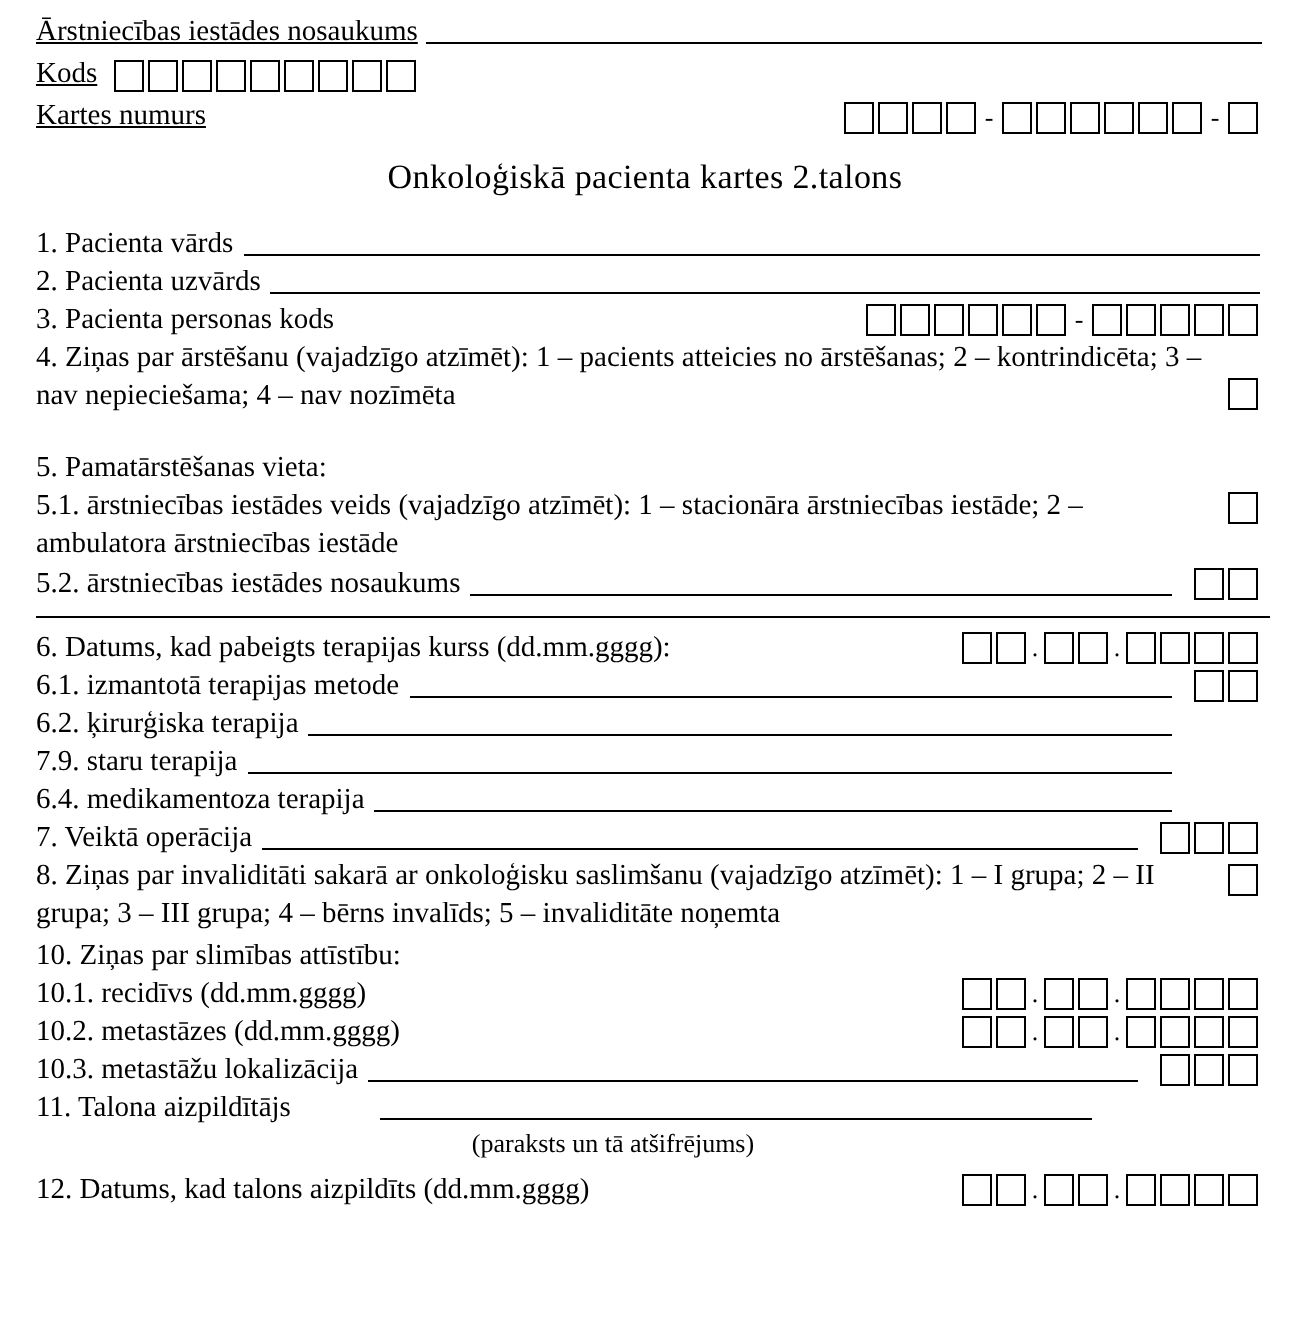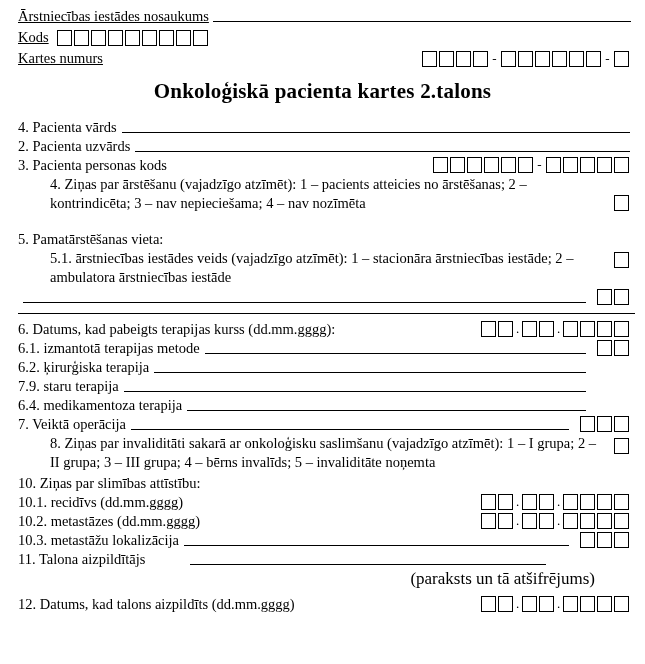--- a/index.html
+++ b/index.html
@@ -67,22 +67,22 @@
     font-size: 13px;
     line-height: 16px;
   }
   
   .hdr {
     padding: 6px 10px 0 18px;
   }
   .hdr .row { margin-bottom: 4px; }
   .title {
     text-align: center;
-    font-weight: bold;
-    font-size: 21px;
+    font-weight: normal;
+    font-size: 17px;
     margin: 12px 0 14px 0;
     letter-spacing: 0.2px;
   }
   .body {
     padding: 0 10px 0 18px;
   }
   .item {
     display: flex;
     align-items: flex-end;
     margin-bottom: 1px;
@@ -95,38 +95,37 @@
   }
   .wrapitem .boxabs {
     position: absolute;
     right: 0;
   }
   .sep {
     border-top: 1px solid #000;
     margin: 7px 0 6px 0;
   }
   .tiny {
-    text-align: right;
-    font-size: 17px;
+    text-align: center;
+    font-size: 13px;
   }
   .spacer { flex: 1 1 auto; }
   .boxes-right {
     margin-left: 6px;
     flex: 0 0 auto;
     padding-bottom: 1px;
   }
   .ruleline {
     flex: 1 1 auto;
     border-bottom: 1px solid #000;
     height: 14px;
     margin: 0 5px 3px 5px;
   }
   .multi {
     line-height: 1.33;
-    margin-left: 32px;
   }
 </style>
 </head>
 <body>
 
 <div class="page">
 
   <div class="hdr">
 
     <div class="row">
@@ -170,21 +169,21 @@
       <span style="width:6px;"></span>
     </div>
 
   </div>
 
   <div class="title">Onkoloģiskā pacienta kartes 2.talons</div>
 
   <div class="body">
 
     <div class="item">
-      <span class="txt">4. Pacienta vārds</span>
+      <span class="txt">1. Pacienta vārds</span>
       <span class="ruleline"></span>
     </div>
 
     <div class="item">
       <span class="txt">2. Pacienta uzvārds</span>
       <span class="ruleline"></span>
     </div>
 
     <div class="item">
       <span class="txt">3. Pacienta personas kods</span>
@@ -218,20 +217,21 @@
     </div>
 
     <div class="wrapitem multi" style="min-height:36px;">
       <span class="boxabs" style="top:1px; right:6px;">
         <span class="bx"></span>
       </span>
       <div style="padding-right:34px;">5.1. ārstniecības iestādes veids (vajadzīgo atzīmēt): 1 – stacionāra ārstniecības iestāde; 2 – ambulatora ārstniecības iestāde</div>
     </div>
 
     <div class="item">
+      <span class="txt">5.2. ārstniecības iestādes nosaukums</span>
       <span class="ruleline"></span>
       <span class="bxgroup boxes-right">
         <span class="bx"></span>
         <span class="bx"></span>
       </span>
       <span style="width:6px;"></span>
     </div>
 
     <div class="sep"></div>
 

